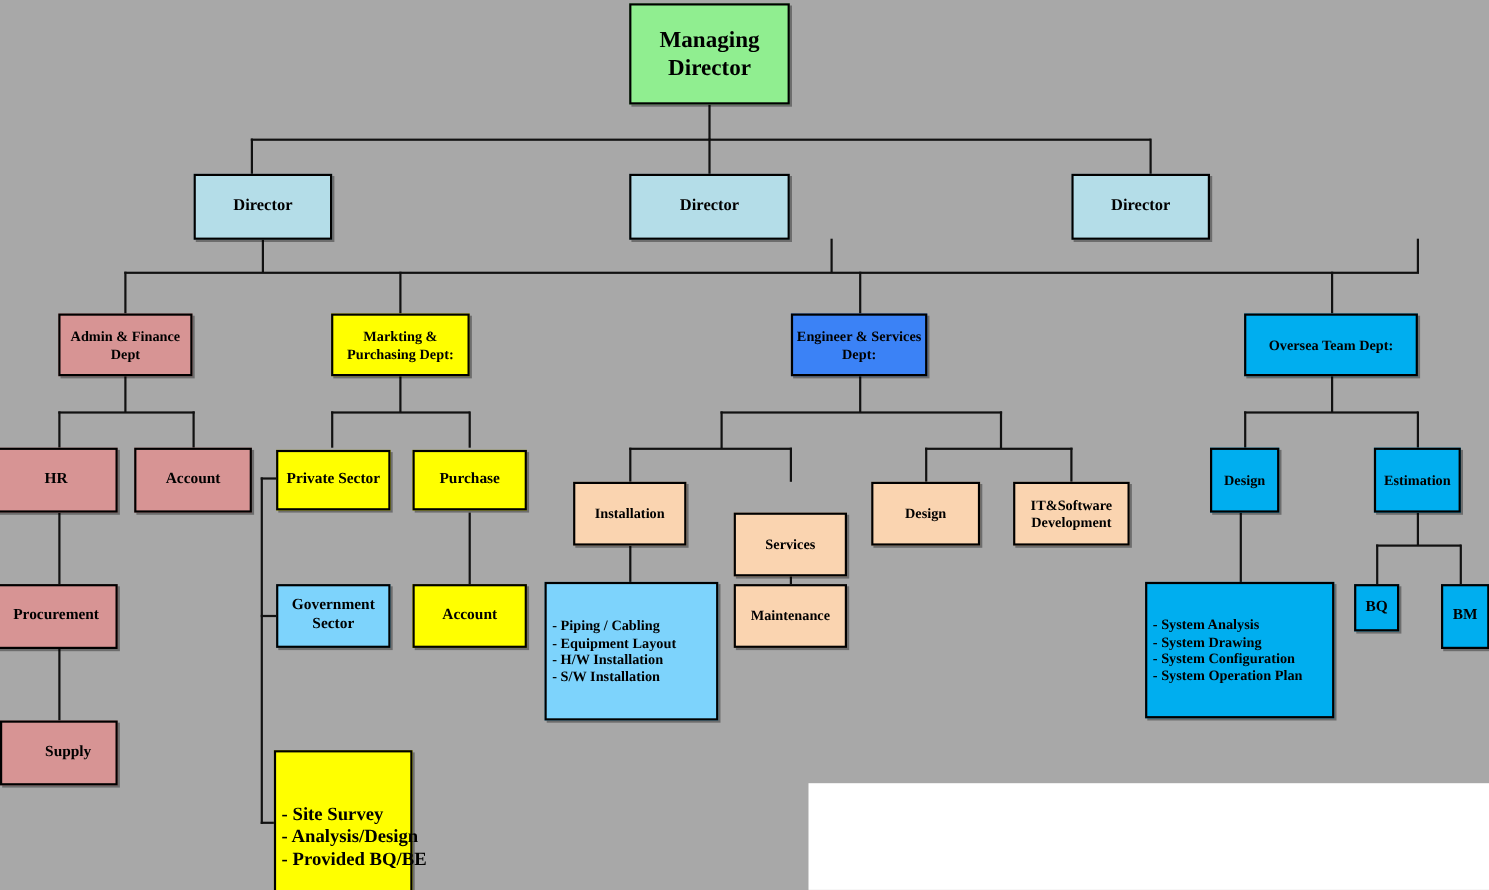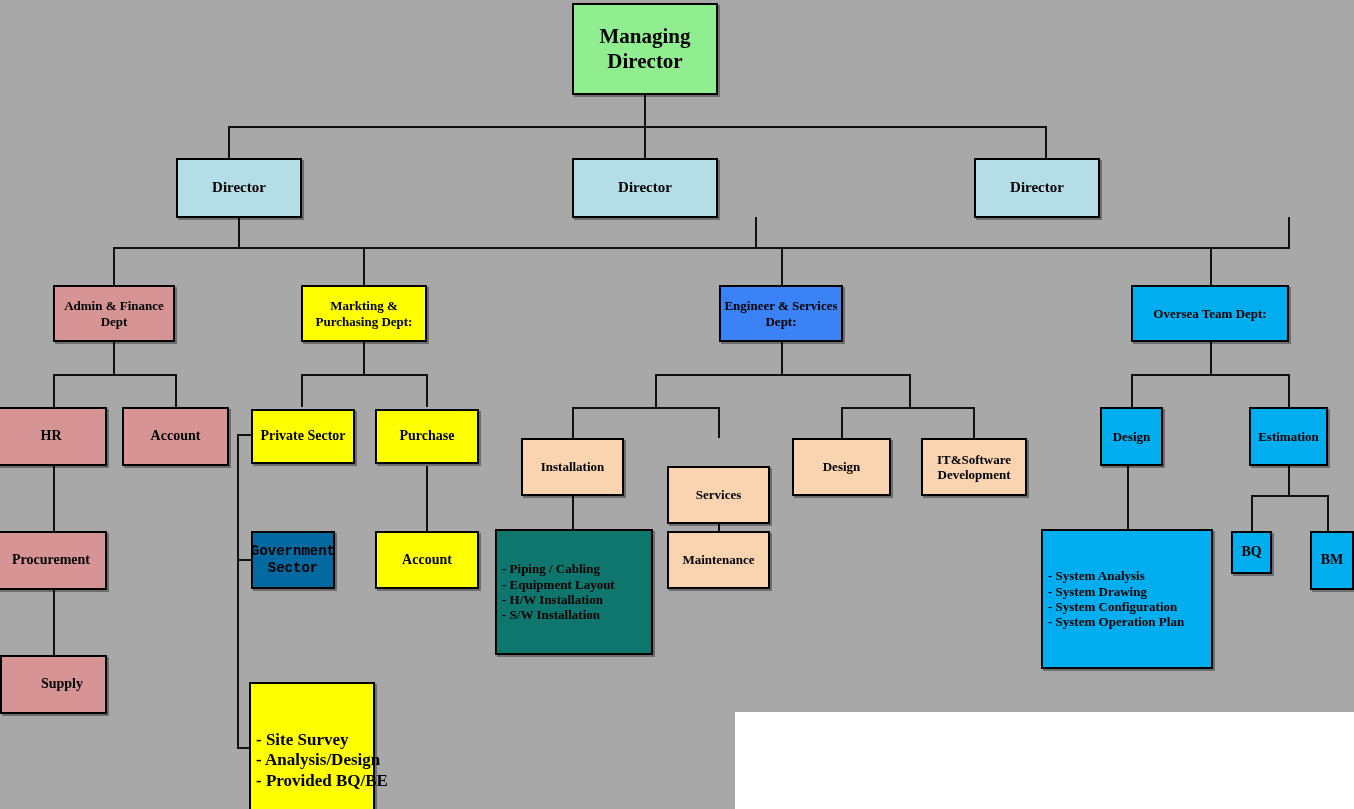--- a/index.html
+++ b/index.html
@@ -123,53 +123,53 @@
   <div class="box" style="left:301px; top:285px; width:126px; height:57px; background:#ffff00; font-size:13px;">Markting &amp; Purchasing Dept:</div>
   <div class="box" style="left:719px; top:285px; width:124px; height:57px; background:#3b82f6; font-size:13px;">Engineer &amp; Services Dept:</div>
   <div class="box" style="left:1131px; top:285px; width:158px; height:57px; background:#00aeef; font-size:13px;">Oversea Team Dept:</div>
 
   <div class="box" style="left:-5px; top:407px; width:112px; height:59px; background:#d79494; font-size:14px;">HR</div>
   <div class="box" style="left:122px; top:407px; width:107px; height:59px; background:#d79494; font-size:14px;">Account</div>
   <div class="box" style="left:-5px; top:531px; width:112px; height:59px; background:#d79494; font-size:14px;">Procurement</div>
   <div class="box" style="left:0px; top:655px; width:107px; height:59px; background:#d79494; font-size:14px;padding-left:20px;">Supply</div>
 
   <div class="box" style="left:251px; top:409px; width:104px; height:55px; background:#ffff00; font-size:14px;">Private Sector</div>
-  <div class="box" style="left:251px; top:531px; width:84px; height:58px; background:#0369a1; font-size:14px;font-family:Liberation Mono, monospace;">Government Sector</div>
+  <div class="box" style="left:251px; top:531px; width:104px; height:58px; background:#7dd3fc; font-size:14px;">Government Sector</div>
   <div class="box" style="left:375px; top:409px; width:104px; height:55px; background:#ffff00; font-size:14px;">Purchase</div>
   <div class="box" style="left:375px; top:531px; width:104px; height:58px; background:#ffff00; font-size:14px;">Account</div>
 
   <div class="box list" style="left:249px; top:682px; width:126px; height:157px; background:#ffff00; font-size:17px;">
     <span class="lines">
       <span>- Site Survey</span>
       <span>- Analysis/Design</span>
       <span>- Provided BQ/BE</span>
     </span>
   </div>
 
   <div class="box" style="left:521px; top:438px; width:103px; height:58px; background:#fad4b0; font-size:13px;">Installation</div>
   <div class="box" style="left:667px; top:438px; width:103px; height:58px; background:#fad4b0; font-size:13px;margin-top:28px;">Services</div>
   <div class="box" style="left:792px; top:438px; width:99px; height:58px; background:#fad4b0; font-size:13px;">Design</div>
   <div class="box" style="left:921px; top:438px; width:106px; height:58px; background:#fad4b0; font-size:13px;">IT&amp;Software Development</div>
   <div class="box" style="left:667px; top:531px; width:103px; height:58px; background:#fad4b0; font-size:13px;">Maintenance</div>
 
-  <div class="box list" style="left:495px; top:529px; width:158px; height:126px; background:#0f766e; font-size:13px;">
+  <div class="box list" style="left:495px; top:529px; width:158px; height:126px; background:#7dd3fc; font-size:13px;">
     <span class="lines">
       <span>- Piping / Cabling</span>
       <span>- Equipment Layout</span>
       <span>- H/W Installation</span>
       <span>- S/W Installation</span>
     </span>
   </div>
 
   <div class="box" style="left:1100px; top:407px; width:63px; height:59px; background:#00aeef; font-size:13px;">Design</div>
   <div class="box" style="left:1249px; top:407px; width:79px; height:59px; background:#00aeef; font-size:13px;">Estimation</div>
   <div class="box" style="left:1231px; top:531px; width:41px; height:43px; background:#00aeef; font-size:14px;">BQ</div>
   <div class="box" style="left:1310px; top:531px; width:44px; height:59px; background:#00aeef; font-size:14px;">BM</div>
 
-  <div class="box list" style="left:1041px; top:529px; width:172px; height:140px; background:#00aeef; font-size:13px;">
+  <div class="box list" style="left:1041px; top:529px; width:172px; height:124px; background:#00aeef; font-size:13px;">
     <span class="lines">
       <span>- System Analysis</span>
       <span>- System Drawing</span>
       <span>- System Configuration</span>
       <span>- System Operation Plan</span>
     </span>
   </div>
 
 </div>
 

